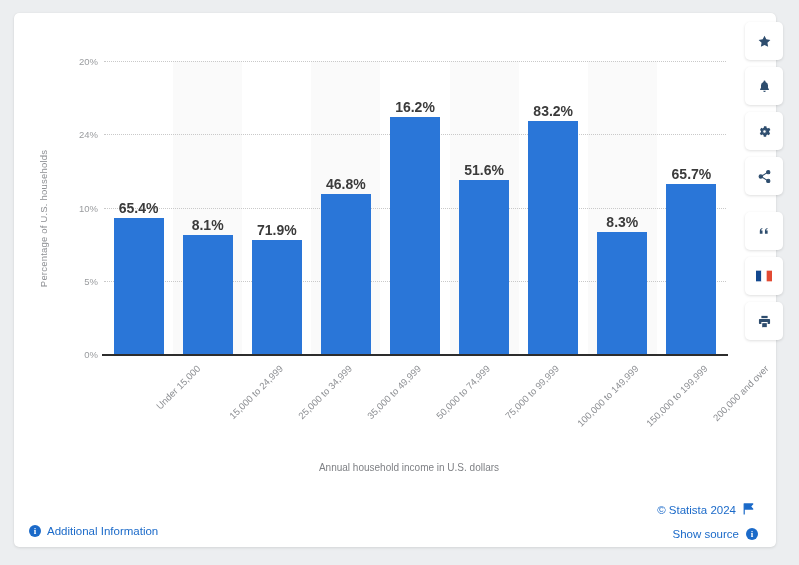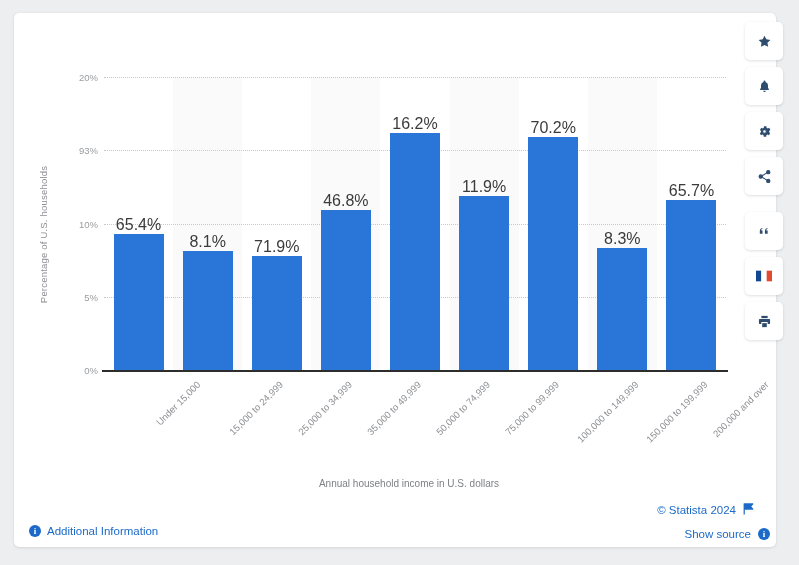--- a/index.html
+++ b/index.html
@@ -20,21 +20,21 @@
     width: 762px;
     height: 534px;
     background: #ffffff;
     border-radius: 5px;
     box-shadow: 0 1px 3px rgba(0,0,0,0.10), 0 0 1px rgba(0,0,0,0.08);
   }
 
   
   #chart-area {
     position: absolute;
-    left: 0; top: 16px;
+    left: 0; top: 0;
     width: 762px;
     height: 470px;
   }
 
   
   #y-axis-title {
     position: absolute;
     left: -76px;
     top: 200px;
     width: 210px;
@@ -98,22 +98,22 @@
 
   .bar {
     position: absolute;
     bottom: 0;
     background: #2a76d8;
   }
 
   .bar-label {
     position: absolute;
     text-align: center;
-    font-size: 16px;
-    font-weight: normal;
+    font-size: 14px;
+    font-weight: bold;
     color: #3b3b3b;
     white-space: nowrap;
     transform: translateX(-50%);
   }
 
   .xtick {
     position: absolute;
     top: 350px;
     font-size: 9.5px;
     color: #8d8f93;
@@ -155,21 +155,21 @@
     top: 20px;
     display: flex;
     align-items: center;
     gap: 7px;
     color: #1b6ac9;
     font-size: 11.5px;
   }
 
   #show-source {
     position: absolute;
-    right: 6px;
+    right: 18px;
     top: 45px;
     display: flex;
     align-items: flex-end;
     gap: 7px;
     color: #1b6ac9;
     font-size: 11.5px;
     cursor: pointer;
   }
 
   .info-dot {
@@ -210,21 +210,21 @@
 <body>
 
 <div id="card">
 
   <div id="chart-area">
 
     <div id="y-axis-title">Percentage of U.S. households</div>
 
     <div id="y-ticks">
         <div class="ytick" style="top: 48px;">20%</div>
-        <div class="ytick" style="top: 121.25px;">93%</div>
+        <div class="ytick" style="top: 121.25px;">24%</div>
         <div class="ytick" style="top: 194.5px;">10%</div>
         <div class="ytick" style="top: 267.75px;">5%</div>
         <div class="ytick" style="top: 341px;">0%</div>
       </div>
 
     <div id="plot">
         <div class="band" style="left: 69.1111px; width: 69.1111px;"></div>
         <div class="band" style="left: 207.333px; width: 69.1111px;"></div>
         <div class="band" style="left: 345.556px; width: 69.1111px;"></div>
         <div class="band" style="left: 483.778px; width: 69.1111px;"></div>
@@ -236,23 +236,23 @@
         <div class="bar-label" style="left: 34.5556px; top: 138.755px;">65.4%</div>
         <div class="bar" style="left: 78.6667px; width: 50px; height: 118.665px; background: rgb(42, 118, 216);"></div>
         <div class="bar-label" style="left: 103.667px; top: 156.335px;">8.1%</div>
         <div class="bar" style="left: 147.778px; width: 50px; height: 114.27px; background: rgb(42, 118, 216);"></div>
         <div class="bar-label" style="left: 172.778px; top: 160.73px;">71.9%</div>
         <div class="bar" style="left: 216.889px; width: 50px; height: 159.685px; background: rgb(42, 118, 216);"></div>
         <div class="bar-label" style="left: 241.889px; top: 115.315px;">46.8%</div>
         <div class="bar" style="left: 286px; width: 50px; height: 237.33px; background: rgb(42, 118, 216);"></div>
         <div class="bar-label" style="left: 311px; top: 37.67px;">16.2%</div>
         <div class="bar" style="left: 355.111px; width: 50px; height: 174.335px; background: rgb(42, 118, 216);"></div>
-        <div class="bar-label" style="left: 380.111px; top: 100.665px;">11.9%</div>
+        <div class="bar-label" style="left: 380.111px; top: 100.665px;">51.6%</div>
         <div class="bar" style="left: 424.222px; width: 50px; height: 232.935px; background: rgb(42, 118, 216);"></div>
-        <div class="bar-label" style="left: 449.222px; top: 42.065px;">70.2%</div>
+        <div class="bar-label" style="left: 449.222px; top: 42.065px;">83.2%</div>
         <div class="bar" style="left: 493.333px; width: 50px; height: 121.595px; background: rgb(42, 118, 216);"></div>
         <div class="bar-label" style="left: 518.333px; top: 153.405px; text-align: right;">8.3%</div>
         <div class="bar" style="left: 562.444px; width: 50px; height: 169.94px; background: rgb(42, 118, 216);"></div>
         <div class="bar-label" style="left: 587.444px; top: 105.06px;">65.7%</div>
       </div>
 
     <div id="axis-line"></div>
 
     <div id="x-labels">
         <div class="xtick" style="left: 122.556px;">Under 15,000</div>

